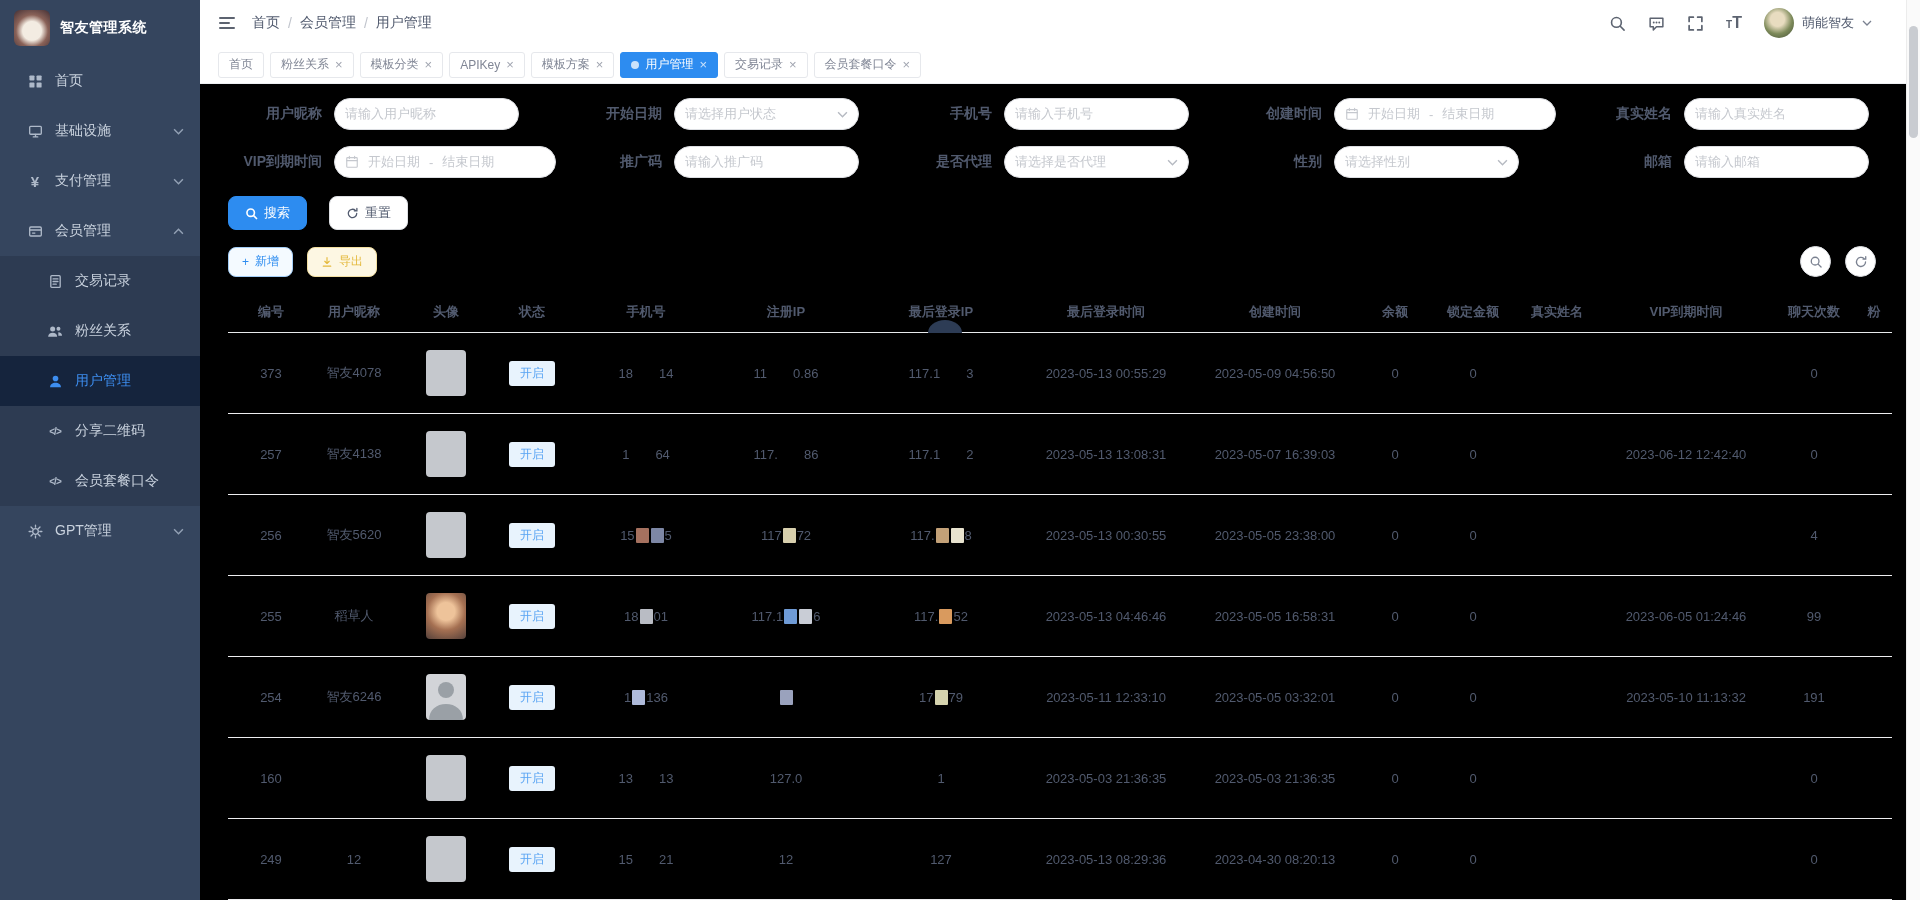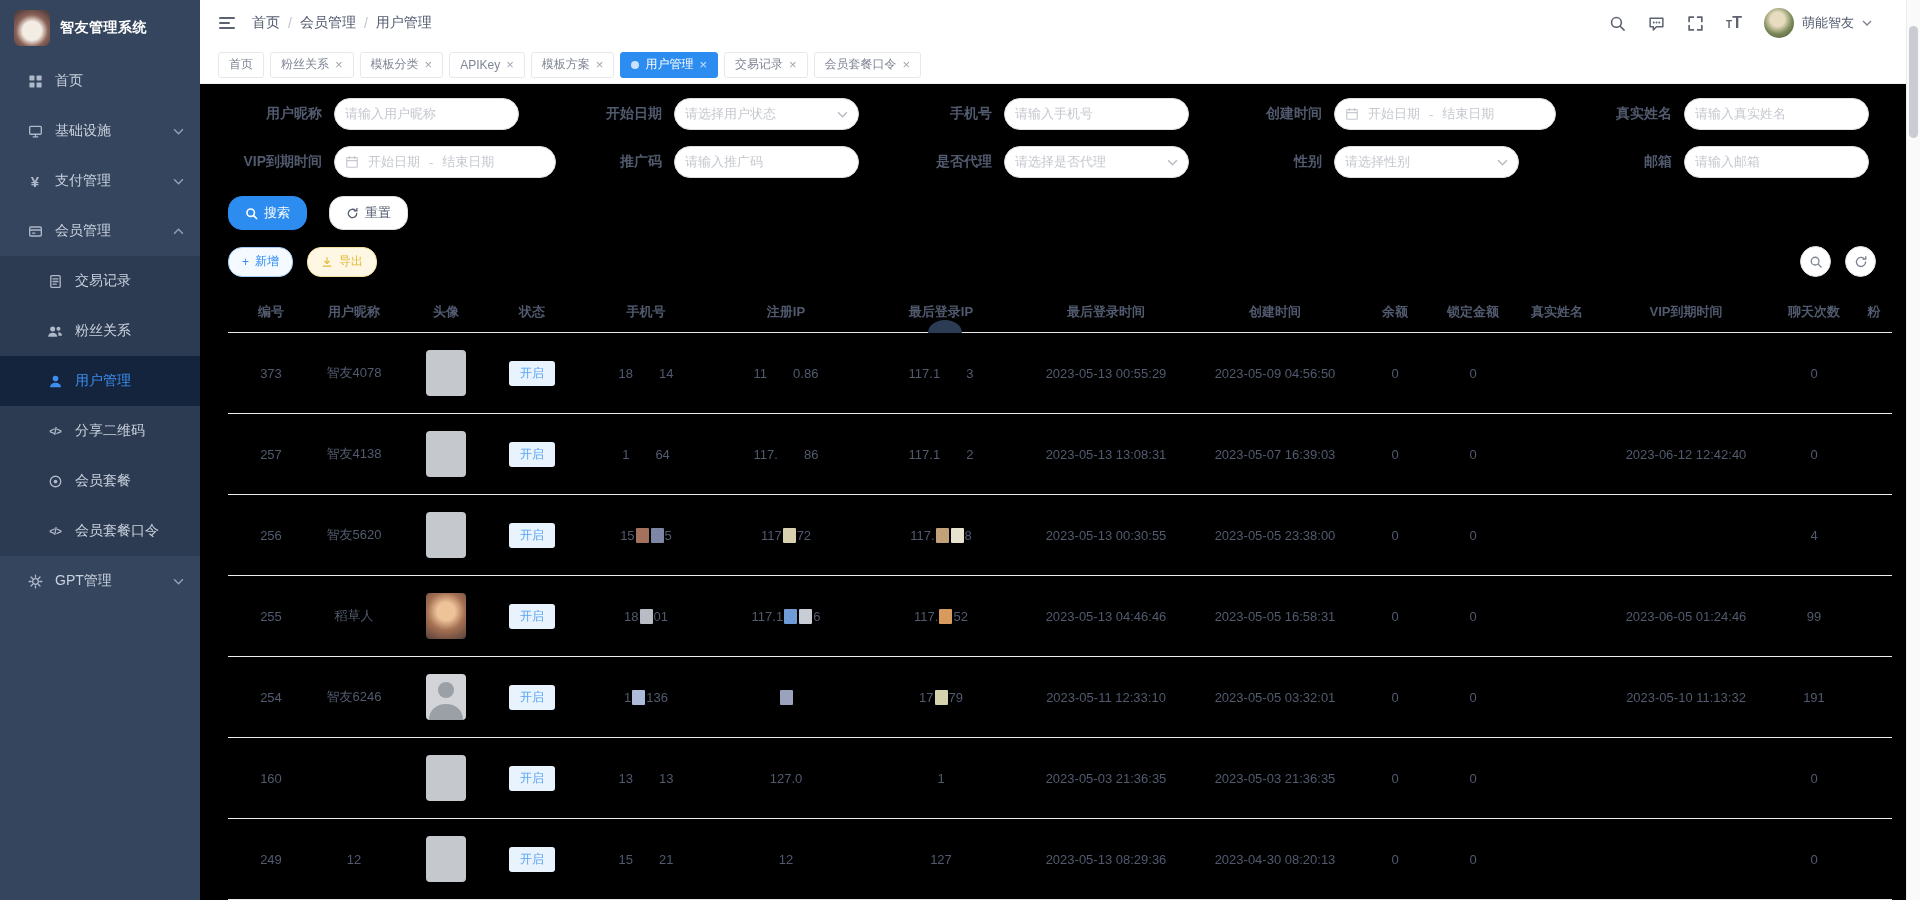--- a/index.html
+++ b/index.html
@@ -49,21 +49,21 @@
   .content{flex:1;padding:14px 28px 0;position:relative;background:#000000;min-width:0}
   .filters{display:grid;grid-template-columns:340px 330px 330px 350px 330px;row-gap:16px}
   .field{display:flex;align-items:center}
   .flabel{width:106px;text-align:right;padding-right:12px;font-size:14px;font-weight:bold;color:#515a6e;flex-shrink:0;white-space:nowrap}
   .control{height:32px;border:1px solid #dcdee2;border-radius:16px;display:flex;align-items:center;padding:0 10px;color:#c5c8ce;font-size:13px;background:#fff;flex:1;max-width:185px;gap:6px;white-space:nowrap;overflow:hidden}
   .control.daterange{max-width:222px;gap:9px}
   .control .caret{margin-left:auto;color:#b6bac2;display:flex}
   .control .cal{color:#c5c8ce;display:flex;flex-shrink:0}
 
   .btn-row{margin-top:18px;display:flex;gap:22px}
-  .btn{height:34px;padding:0 16px;border-radius:14px;border:1px solid #dcdee2;background:#fff;color:#515a6e;font-size:13px;display:inline-flex;align-items:center;gap:6px;cursor:pointer}
+  .btn{height:34px;padding:0 16px;border-radius:8px;border:1px solid #dcdee2;background:#fff;color:#515a6e;font-size:13px;display:inline-flex;align-items:center;gap:6px;cursor:pointer}
   .btn.primary{background:#2d8cf0;border-color:#2d8cf0;color:#fff}
   .btn-row2{margin-top:16px;display:flex;gap:14px;align-items:center}
   .btn.small{height:30px;padding:0 13px;font-size:12px}
   .btn.add{border-color:#a3cdf6;color:#2d8cf0;background:#f4faff}
   .btn.export{border-color:#f3dfa0;color:#e4b93c;background:#fdf7e3}
   .table-tools{margin-left:auto;display:flex;gap:14px;padding-right:16px}
   .tool-btn{width:31px;height:31px;border:1px solid #dcdee2;border-radius:50%;display:flex;align-items:center;justify-content:center;color:#7a8190;background:#fff;cursor:pointer}
 
   
   .table{margin-top:14px}
@@ -170,29 +170,20 @@
                 <path d="M2.2 14c0-3.1 2.6-4.8 5.8-4.8s5.8 1.7 5.8 4.8z"></path>
               </svg>
             </span>
             <span>用户管理</span>
           </div>
           <div class="menu-item">
             <span class="mi">
               <span style="font-size:10px;font-weight:bold;letter-spacing:-1px">&lt;/&gt;</span>
             </span>
             <span>分享二维码</span>
-          </div>
-          <div class="menu-item">
-            <span class="mi">
-              <svg width="15" height="15" viewBox="0 0 16 16">
-                <circle cx="8" cy="8" r="5.6" fill="none" stroke="currentColor" stroke-width="1.4"></circle>
-                <circle cx="8" cy="8" r="2" fill="currentColor"></circle>
-              </svg>
-            </span>
-            <span>会员套餐</span>
           </div>
           <div class="menu-item">
             <span class="mi">
               <span style="font-size:10px;font-weight:bold;letter-spacing:-1px">&lt;/&gt;</span>
             </span>
             <span>会员套餐口令</span>
           </div>
         </div>
         <div class="menu-item">
           <span class="mi">

